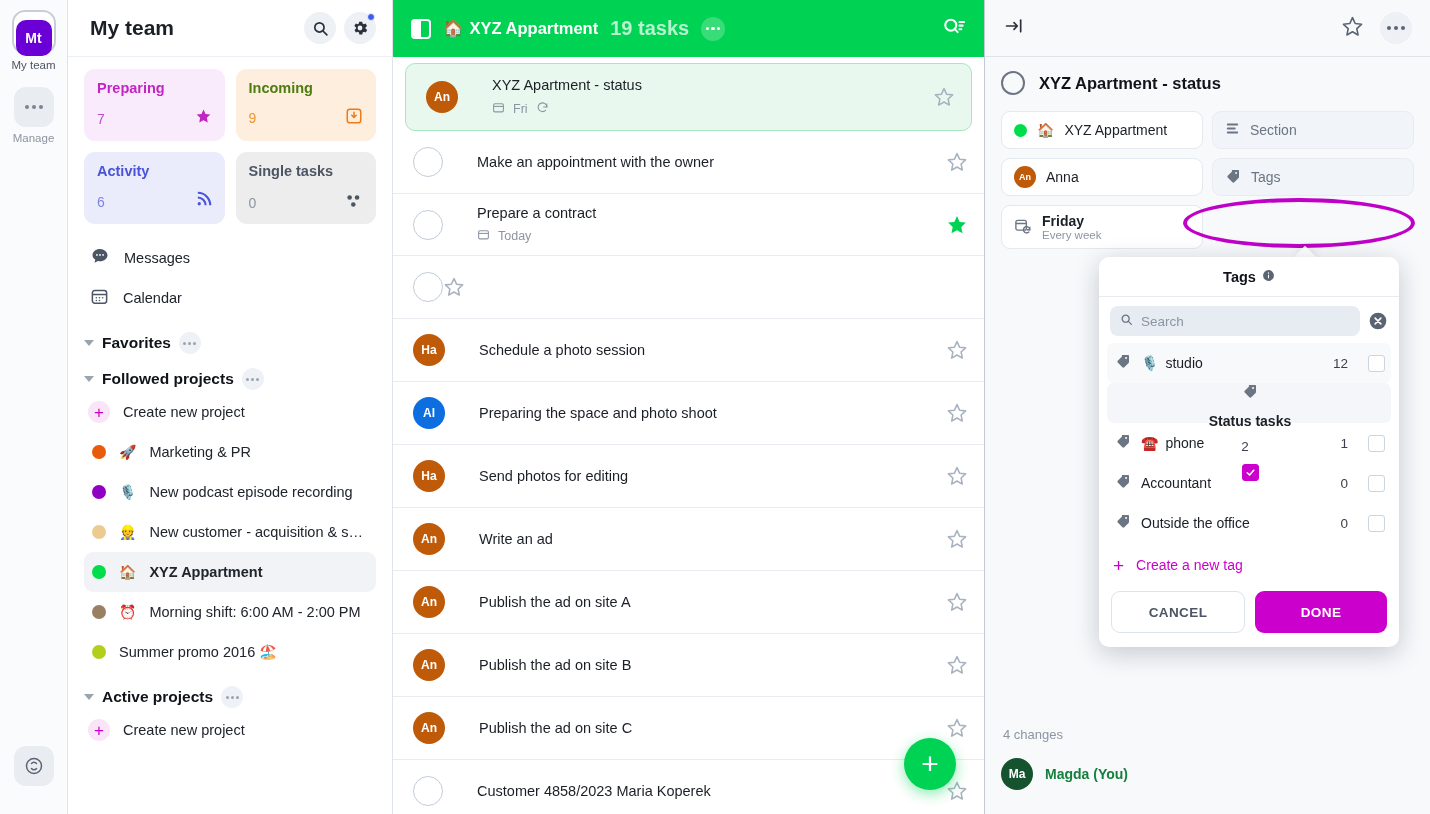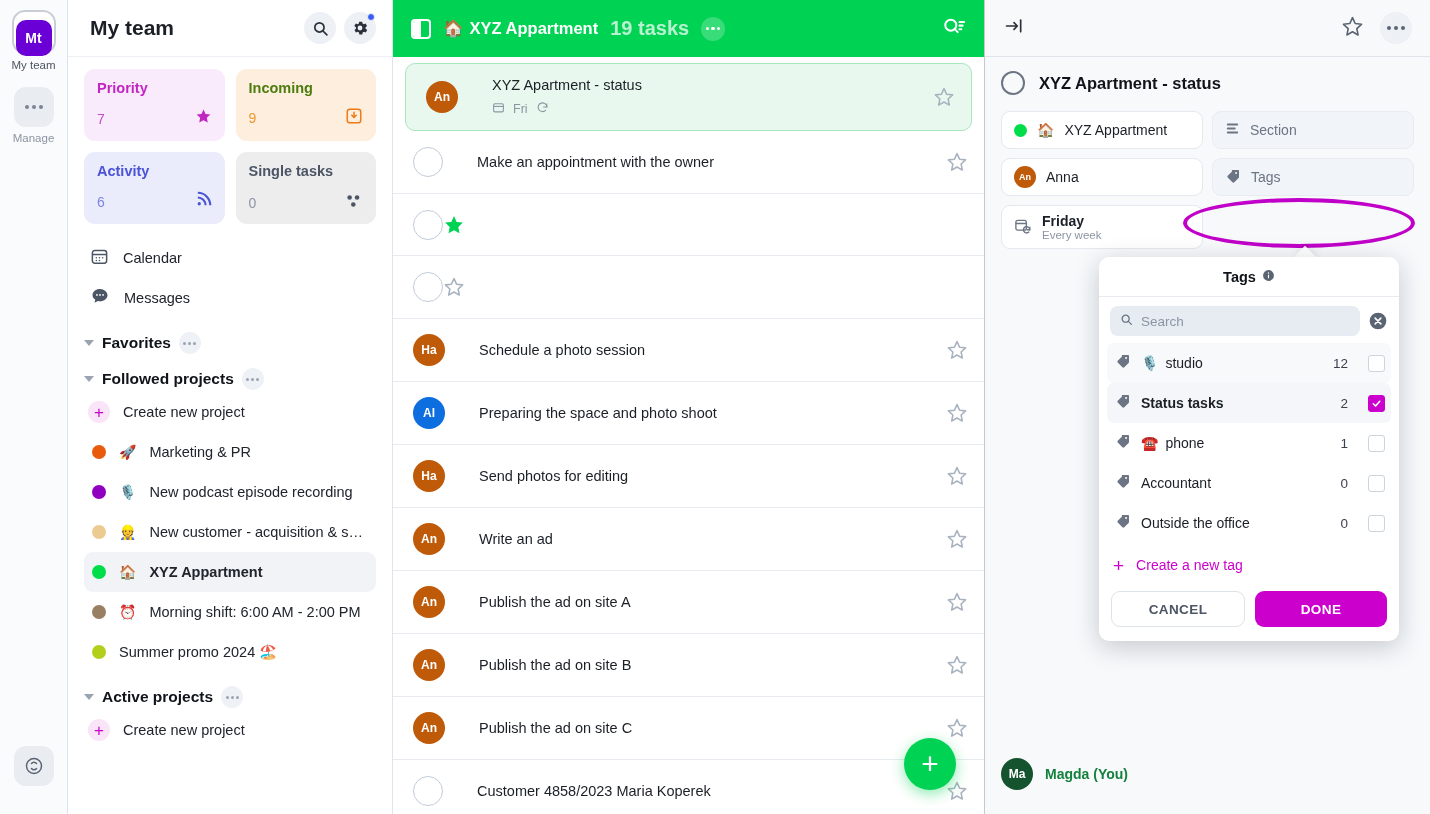--- a/index.html
+++ b/index.html
@@ -235,38 +235,38 @@
     border:0; background:transparent; outline:none; flex:1;
     font-size: 13.5px; color:#1b1f26; font-family: inherit;
   }
   .tp-search input::placeholder { color:#8c95a3; }
   .tp-clear { width:20px;height:20px;flex:0 0 20px; cursor:pointer; }
   .tp-list { padding: 2px 8px 2px 8px; }
   .tp-item {
     height: 40px; display:flex; align-items:center; gap:10px;
     border-radius: 7px; padding: 0 6px 0 8px; cursor:pointer;
   }
-  .tp-item.sel { background:#f4f6f9; }
+  .tp-item.sel { background:#f4f6f9;flex-direction:column; }
   .tp-item.hov { background:#f7f9fb; }
   .tp-name { flex:1; font-size: 14px; color:#1b1f26; display:flex; align-items:center; gap:7px; }
   .tp-name.bold { font-weight: 700; }
   .tp-count { font-size: 13.5px; color:#3b424d; margin-right: 10px; }
   .chk { width: 17px; height:17px; border-radius:3px; border:1.4px solid #ccd4de; background:#fff; flex:0 0 17px;}
   .chk.on {
     background:#cc00cc; border-color:#cc00cc;
     display:flex; align-items:center; justify-content:center;
   }
   .tp-new {
     height: 40px; display:flex; align-items:center; gap:12px;
     padding: 0 14px; font-size: 14px; color:#cc00cc; cursor:pointer;
   }
   .tp-new .p { color:#cc00cc; font-size:19px; line-height:1; font-weight:400; }
   .tp-foot { display:flex; gap:10px; padding: 6px 12px 14px 12px; }
   .btn {
-    flex:1; height: 36px; border-radius: 9px;
+    flex:1; height: 42px; border-radius: 9px;
     display:flex; align-items:center; justify-content:center;
     font-size: 13.5px; font-weight:700; letter-spacing:.4px; cursor:pointer;
   }
   .btn.cancel { background:#fff; border:1px solid #dde3ea; color:#4c5563; }
   .btn.done { background:#cc00cc; color:#fff; }
 
   .changes { font-size: 13px; color:#8c95a3; padding: 0 2px; }
   .cm-row { display:flex; align-items:center; gap:12px; margin: 16px 0 10px 0; }
   .cm-name { font-size: 14px; font-weight:700; color:#15803d; }
   .cm-box {
@@ -323,21 +323,21 @@
         </svg>
         <span class="badge-dot"></span>
       </div>
     </div>
 
     <div class="sb-body">
 
       <div class="cards">
 
         <div class="card" style="background:#f9eafc">
-          <div class="card-title" style="color:#c226c2">Priority</div>
+          <div class="card-title" style="color:#c226c2">Preparing</div>
           <div class="card-foot">
             <span class="card-num" style="color:#c04ec9">7</span>
             <span>
               <svg width="17" height="17" viewBox="0 0 24 24" fill="#c226c2">
                   <path d="M12 2l2.9 6.3 6.8.8-5 4.7 1.3 6.8L12 17.3 6 20.6l1.3-6.8-5-4.7 6.8-.8z"></path>
                 </svg>
             </span>
           </div>
         </div>
 
@@ -377,45 +377,45 @@
                 <circle cx="5" cy="4" r="2.6"></circle>
                   <circle cx="13.5" cy="4" r="2.6"></circle>
                   <circle cx="9.2" cy="12" r="2.6"></circle>
               </svg>
             </span>
           </div>
         </div>
       </div>
 
       <div class="nav-list">
+        <div class="nav-row">
+          <span>
+            <svg width="20" height="20" viewBox="0 0 24 24" fill="#4c5563">
+              <path d="M12 3.5c-5 0-9 3.2-9 7.2 0 2.3 1.3 4.3 3.3 5.6L5.5 20l4-2a11 11 0 0 0 2.5.3c5 0 9-3.2 9-7.2s-4-7.6-9-7.6z"></path>
+              <circle cx="8.3" cy="10.7" r="1.1" fill="#fff"></circle>
+                <circle cx="12" cy="10.7" r="1.1" fill="#fff"></circle>
+                <circle cx="15.7" cy="10.7" r="1.1" fill="#fff"></circle>
+            </svg>
+          </span>
+          <span class="nav-text">Messages</span>
+        </div>
         <div class="nav-row">
           <span>
             <svg width="19" height="19" viewBox="0 0 24 24" fill="none" stroke="#4c5563" stroke-width="1.9">
               <rect x="3" y="4.5" width="18" height="16" rx="3"></rect>
                 <path d="M3 9.5h18"></path>
               <circle cx="8" cy="13.5" r="1" fill="#4c5563" stroke="none"></circle>
                 <circle cx="12" cy="13.5" r="1" fill="#4c5563" stroke="none"></circle>
               <circle cx="16" cy="13.5" r="1" fill="#4c5563" stroke="none"></circle>
                 <circle cx="8" cy="17" r="1" fill="#4c5563" stroke="none"></circle>
               <circle cx="12" cy="17" r="1" fill="#4c5563" stroke="none"></circle>
             </svg>
           </span>
           <span class="nav-text">Calendar</span>
         </div>
-        <div class="nav-row">
-          <span>
-            <svg width="20" height="20" viewBox="0 0 24 24" fill="#4c5563">
-              <path d="M12 3.5c-5 0-9 3.2-9 7.2 0 2.3 1.3 4.3 3.3 5.6L5.5 20l4-2a11 11 0 0 0 2.5.3c5 0 9-3.2 9-7.2s-4-7.6-9-7.6z"></path>
-              <circle cx="8.3" cy="10.7" r="1.1" fill="#fff"></circle>
-                <circle cx="12" cy="10.7" r="1.1" fill="#fff"></circle>
-                <circle cx="15.7" cy="10.7" r="1.1" fill="#fff"></circle>
-            </svg>
-          </span>
-          <span class="nav-text">Messages</span>
-        </div>
       </div>
 
       <div class="group-head">
         <span class="caret"></span>
         <span class="group-title">Favorites</span>
         <span class="group-dots">
             <i></i>
             <i style="margin:0 2px"></i>
             <i></i>
           </span>
@@ -455,21 +455,21 @@
         <span class="emo">🏠</span>
         <span class="proj-text bold">XYZ Appartment</span>
       </div>
       <div class="proj-row">
         <span class="bullet" style="background:#9a8063"></span>
         <span class="emo">⏰</span>
         <span class="proj-text">Morning shift: 6:00 AM - 2:00 PM</span>
       </div>
       <div class="proj-row">
         <span class="bullet" style="background:#b3cf1b"></span>
-        <span class="proj-text">Summer promo 2024 🏖️</span>
+        <span class="proj-text">Summer promo 2016 🏖️</span>
       </div>
 
       <div class="group-head">
         <span class="caret"></span>
         <span class="group-title">Active projects</span>
         <span class="group-dots">
             <i></i>
             <i style="margin:0 2px"></i>
             <i></i>
           </span>
@@ -543,20 +543,32 @@
         </div>
         <span class="star">
           <svg width="22" height="22" viewBox="0 0 24 24" fill="none" stroke="#a9b2bf" stroke-width="1.7" stroke-linejoin="round">
               <path d="M12 2.8l2.8 6.1 6.6.8-4.9 4.5 1.3 6.6L12 17.5 6.2 20.8l1.3-6.6L2.6 9.7l6.6-.8z"></path>
             </svg>
         </span>
       </div>
 
       <div class="task-row" style="height:62px">
         <span class="circle-empty"></span>
+        <div class="task-mid">
+          <div class="task-name">Prepare a contract</div>
+          <div class="task-meta">
+            <span>
+              <svg width="13" height="13" viewBox="0 0 24 24" fill="none" stroke="#8c95a3" stroke-width="2">
+                  <rect x="3" y="5" width="18" height="15" rx="2.5"></rect>
+                  <path d="M3 10h18"></path>
+                </svg>
+            </span>
+            <span class="task-date">Today</span>
+          </div>
+        </div>
         <span class="star">
           <svg width="22" height="22" viewBox="0 0 24 24" fill="#00d254">
               <path d="M12 2.3l2.9 6.3 6.8.8-5 4.7 1.3 6.8L12 17.6 6 20.9l1.3-6.8-5-4.7 6.8-.8z"></path>
             </svg>
         </span>
       </div>
 
       <div class="task-row">
         <span class="circle-empty"></span>
         <span class="star">
@@ -851,20 +863,21 @@
         </div>
 
         <div class="tp-foot">
           <div class="btn cancel">CANCEL</div>
           <div class="btn done">DONE</div>
         </div>
       </div>
     </div>
 
     <div class="rp-bottom">
+      <div class="changes">4 changes</div>
       <div class="cm-row">
         <span class="avatar" style="background:#14532d">Ma</span>
         <span class="cm-name">Magda (You)</span>
       </div>
     </div>
   </div>
 
 </div>
 
 </body></html>

